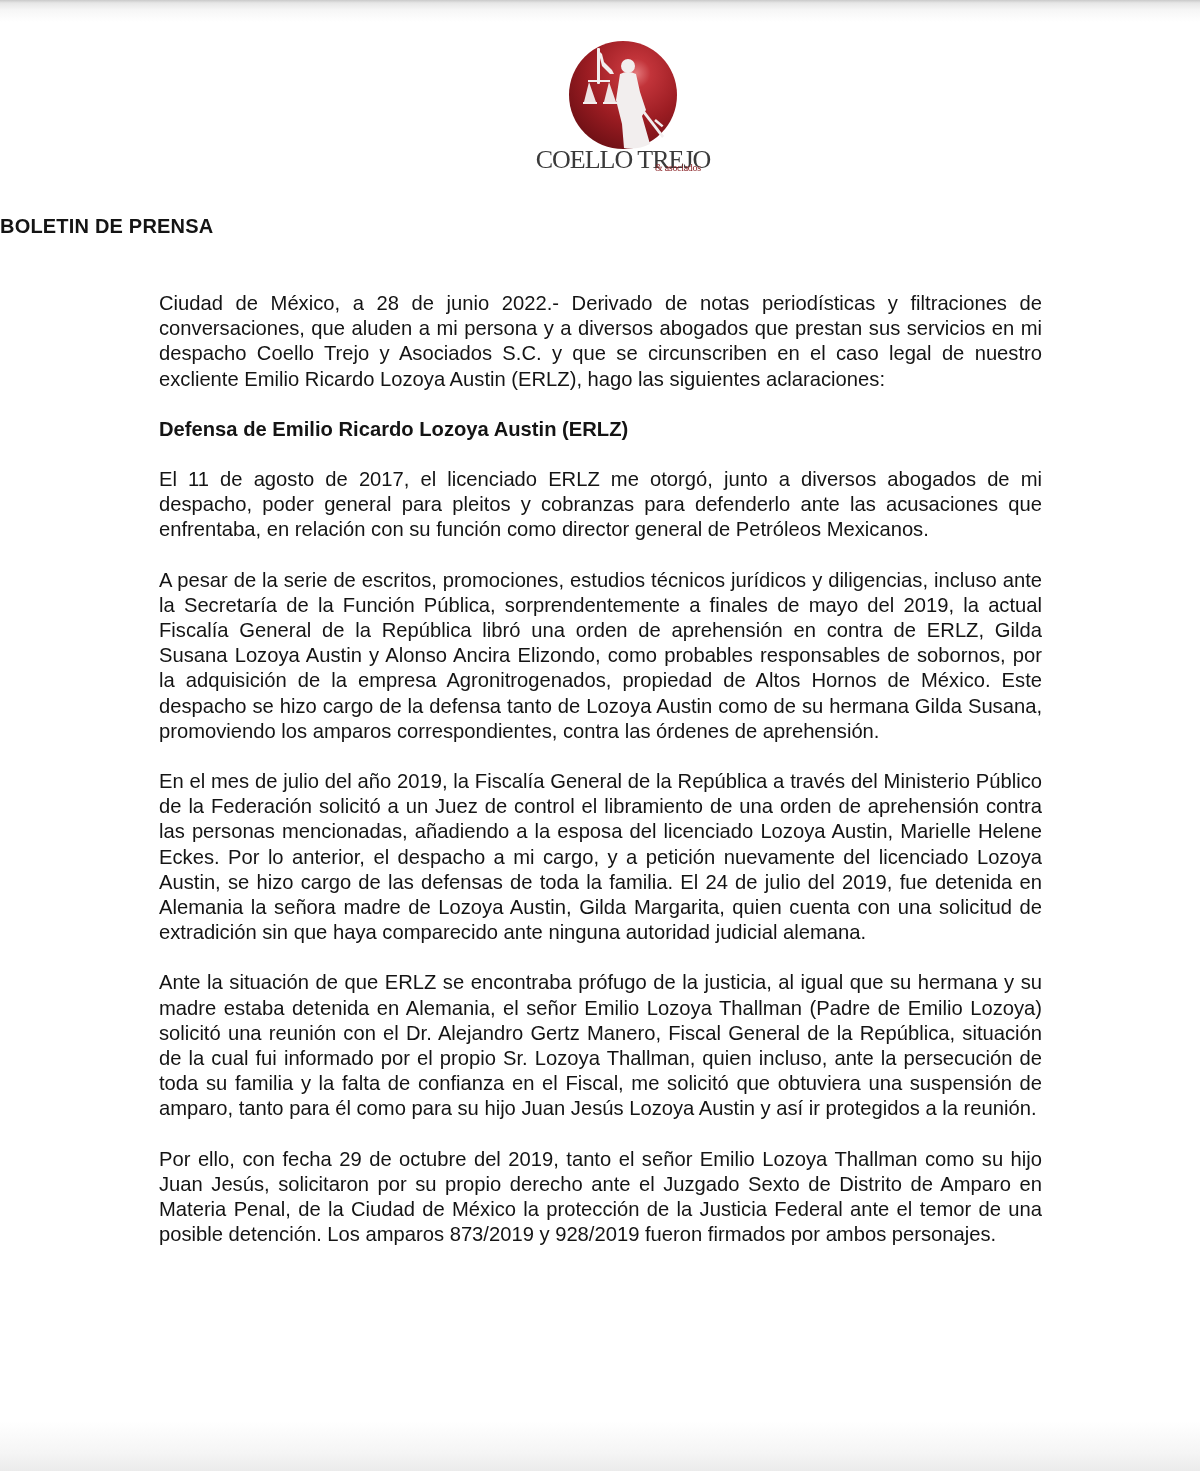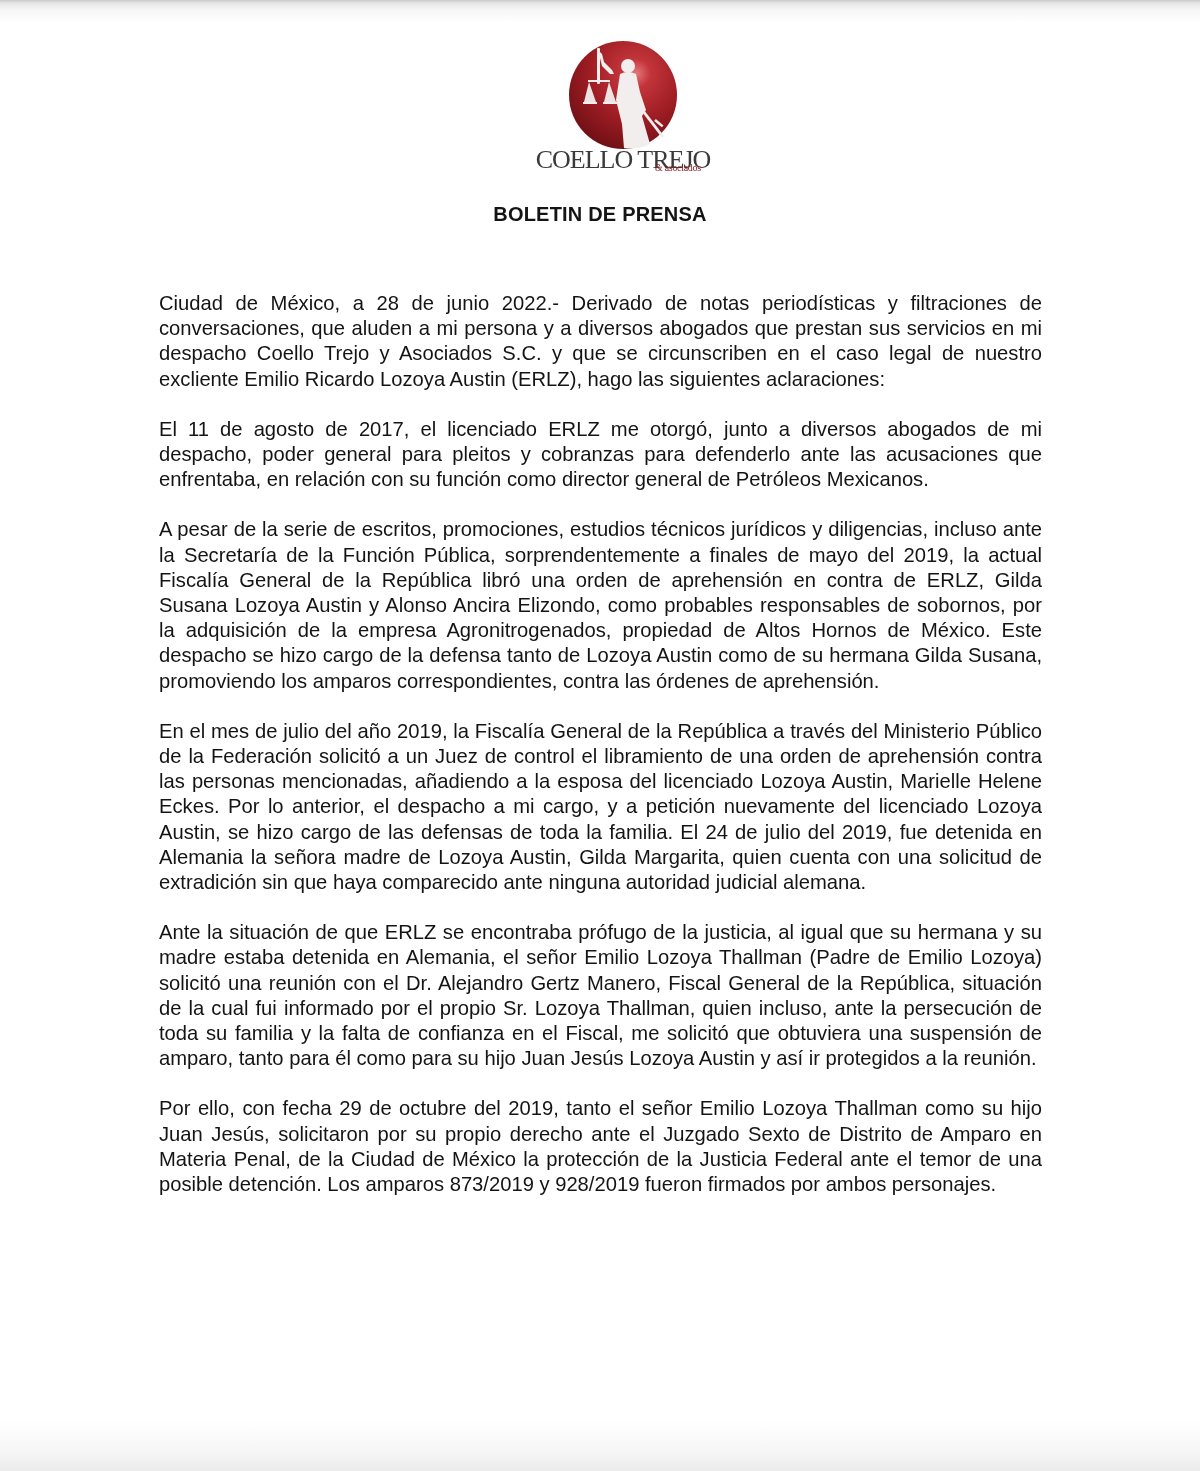--- a/index.html
+++ b/index.html
@@ -56,23 +56,22 @@
       top: 122px;
       font-family: "Liberation Serif", serif;
       font-size: 10px;
       color: #8a2226;
       white-space: nowrap;
       letter-spacing: -0.3px;
     }
     .doc-title {
       position: absolute;
       left: 0;
-      top: 203px;
+      top: 215px;
       width: 1200px;
-      text-align: center;
       font-weight: bold;
       font-size: 20px;
       letter-spacing: 0.2px;
     }
     .content {
       position: absolute;
       left: 159px;
       top: 291px;
       width: 883px;
       font-size: 20.2px;
@@ -127,20 +126,21 @@
   </svg>
   <div class="logo-name">COELLO TREJO</div>
   <div class="logo-sub">&amp; asociados</div>
 </div>
 
 <div class="doc-title">BOLETIN DE PRENSA</div>
 
 <div class="content">
   <p><span class="lead">Ciudad de México, a 28 de junio 2022.-</span><span> Derivado de notas periodísticas y filtraciones de conversaciones, que aluden a mi persona y a diversos abogados que prestan sus servicios en mi despacho Coello Trejo y Asociados S.C. y que se circunscriben en el caso legal de nuestro excliente Emilio Ricardo Lozoya Austin (ERLZ), hago las siguientes aclaraciones:</span></p>
 
+  <h2>Defensa de Emilio Ricardo Lozoya Austin (ERLZ)</h2>
 
   <p>El 11 de agosto de 2017, el licenciado ERLZ me otorgó, junto a diversos abogados de mi despacho, poder general para pleitos y cobranzas para defenderlo ante las acusaciones que enfrentaba, en relación con su función como director general de Petróleos Mexicanos.</p>
   <p>A pesar de la serie de escritos, promociones, estudios técnicos jurídicos y diligencias, incluso ante la Secretaría de la Función Pública, sorprendentemente a finales de mayo del 2019, la actual Fiscalía General de la República libró una orden de aprehensión en contra de ERLZ, Gilda Susana Lozoya Austin y Alonso Ancira Elizondo, como probables responsables de sobornos, por la adquisición de la empresa Agronitrogenados, propiedad de Altos Hornos de México. Este despacho se hizo cargo de la defensa tanto de Lozoya Austin como de su hermana Gilda Susana, promoviendo los amparos correspondientes, contra las órdenes de aprehensión.</p>
   <p>En el mes de julio del año 2019, la Fiscalía General de la República a través del Ministerio Público de la Federación solicitó a un Juez de control el libramiento de una orden de aprehensión contra las personas mencionadas, añadiendo a la esposa del licenciado Lozoya Austin, Marielle Helene Eckes. Por lo anterior, el despacho a mi cargo, y a petición nuevamente del licenciado Lozoya Austin, se hizo cargo de las defensas de toda la familia. El 24 de julio del 2019, fue detenida en Alemania la señora madre de Lozoya Austin, Gilda Margarita, quien cuenta con una solicitud de extradición sin que haya comparecido ante ninguna autoridad judicial alemana.</p>
   <p>Ante la situación de que ERLZ se encontraba prófugo de la justicia, al igual que su hermana y su madre  estaba detenida en Alemania, el señor Emilio Lozoya Thallman (Padre de Emilio Lozoya) solicitó una reunión con el Dr. Alejandro Gertz Manero, Fiscal General de la República, situación de la cual fui informado por el propio Sr. Lozoya Thallman, quien incluso, ante la persecución de toda su familia y la falta de confianza en el Fiscal, me solicitó que obtuviera una suspensión de amparo, tanto para él como para su hijo Juan Jesús Lozoya Austin y así ir protegidos a la reunión.</p>
   <p>Por ello, con fecha 29 de octubre del 2019, tanto el señor Emilio Lozoya Thallman como su hijo Juan Jesús, solicitaron por su propio derecho ante el Juzgado Sexto de Distrito de Amparo en Materia Penal, de la Ciudad de México la protección de la Justicia Federal ante el temor de una posible detención. Los amparos 873/2019 y 928/2019 fueron firmados por ambos personajes.</p>
 </div>
 
 <div class="edge-bottom"></div>
 

